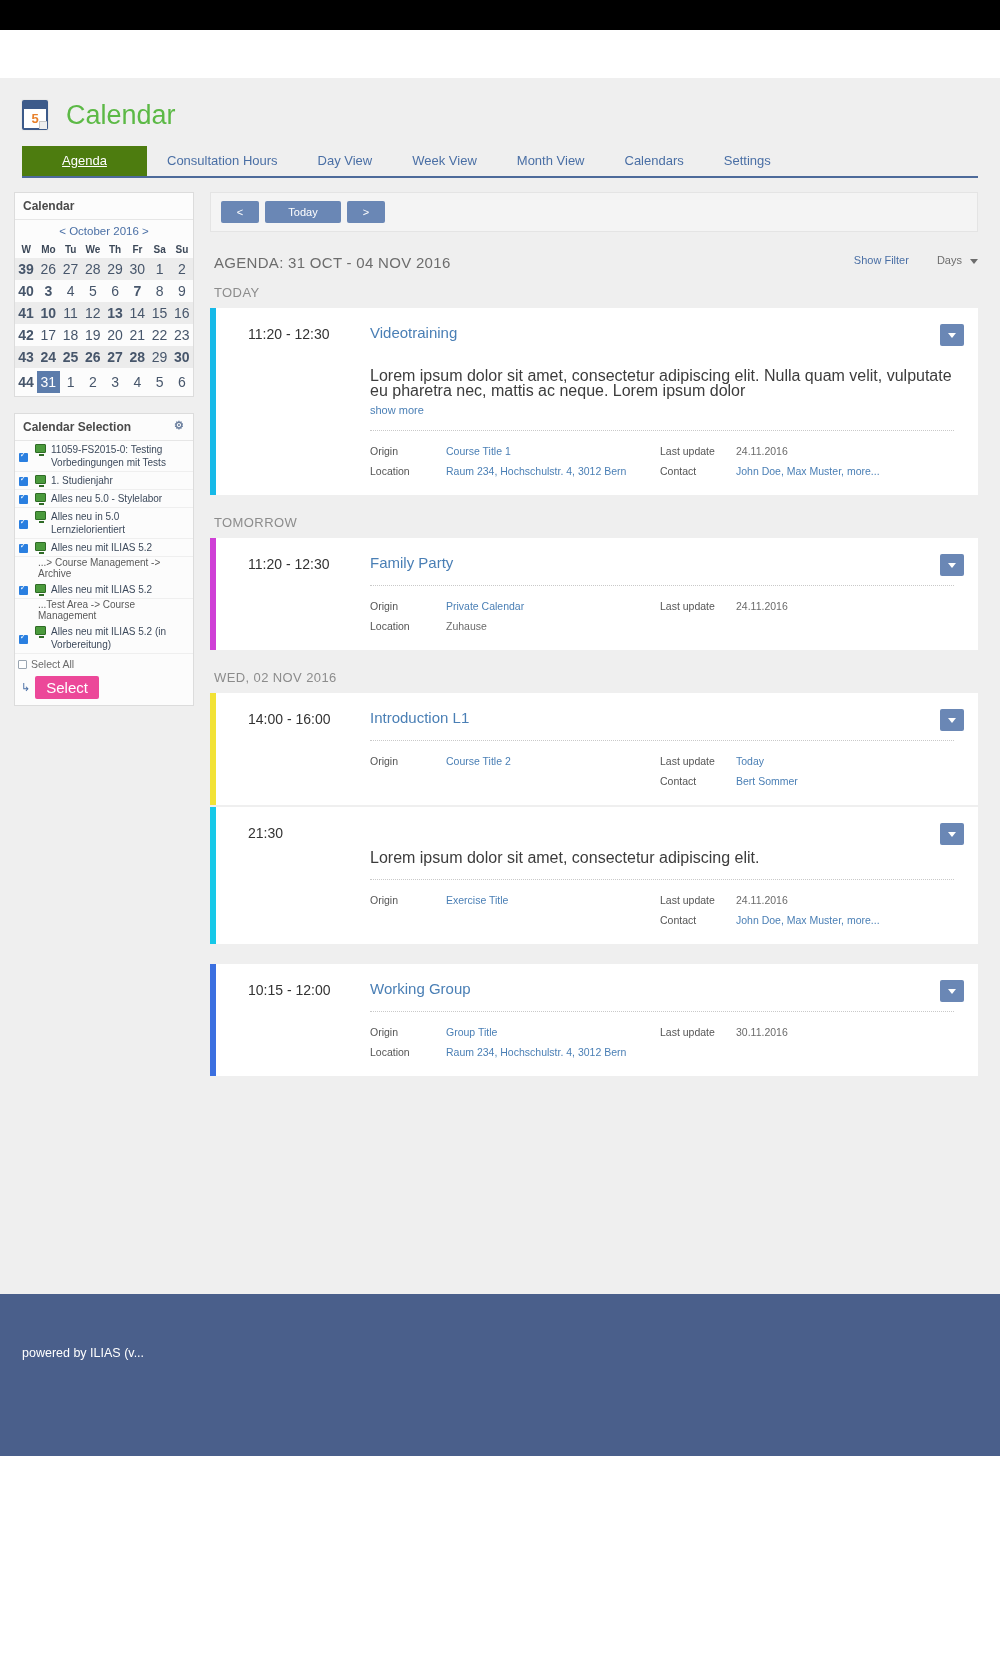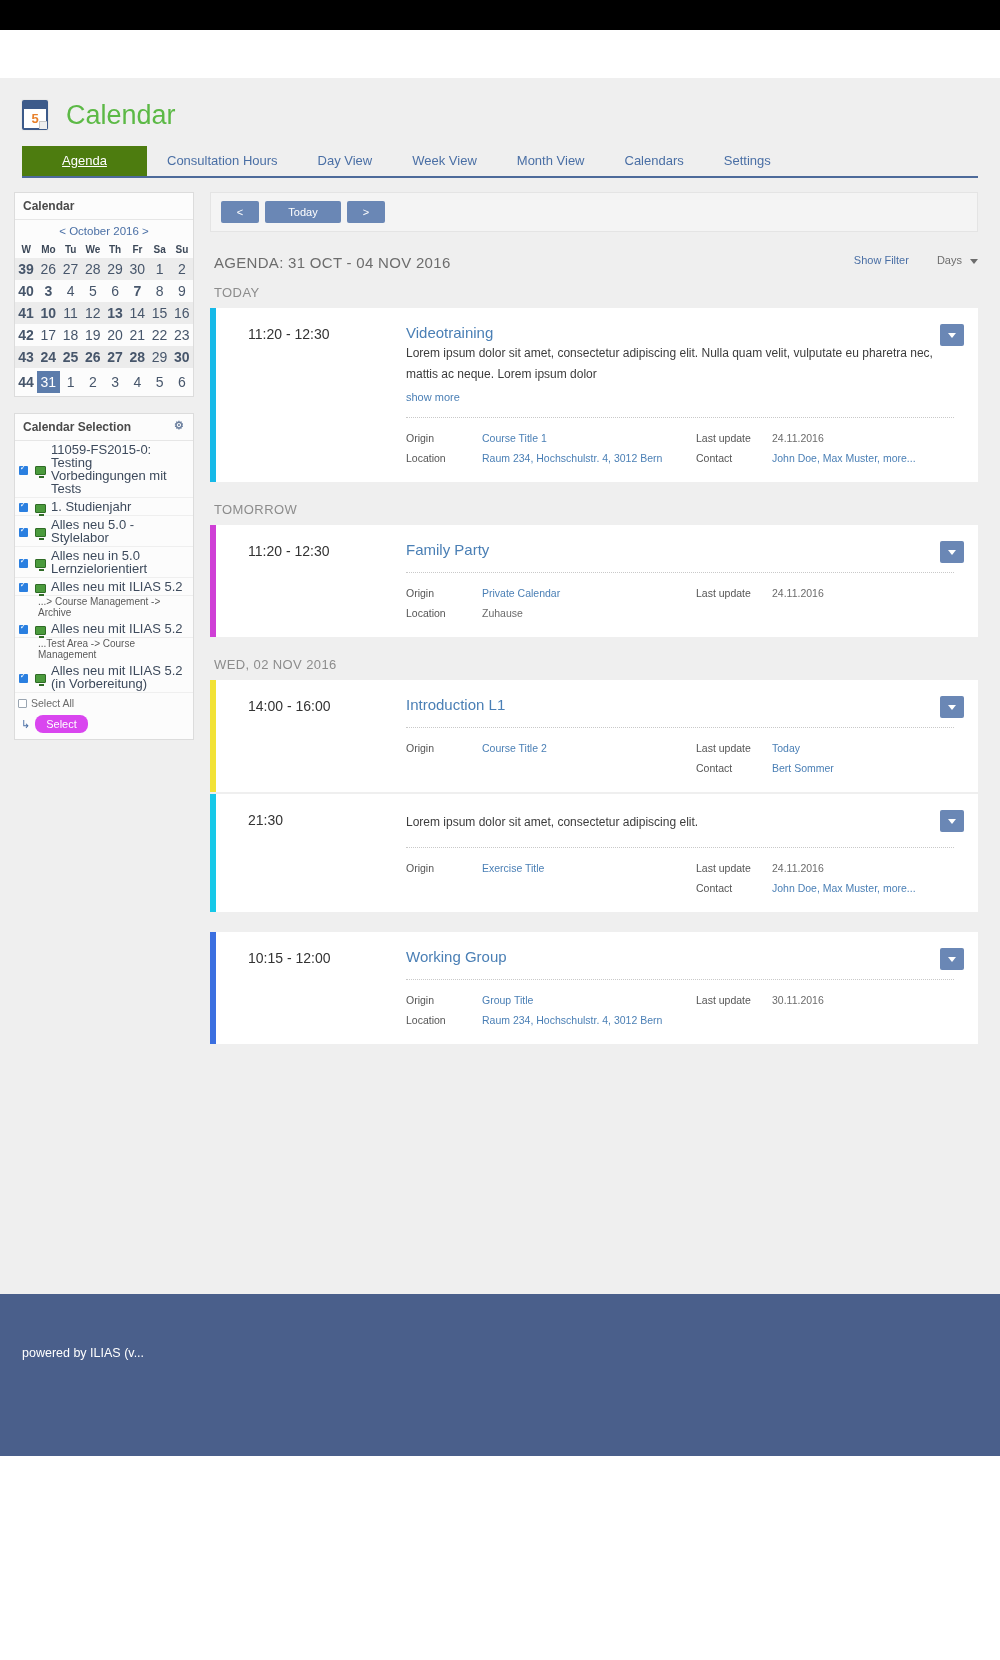--- a/index.html
+++ b/index.html
@@ -115,22 +115,22 @@
   td.dim { color:#b4b4b4; }
   td.bold { font-weight:bold; color:#2f3b4d; }
   td.today-cell { padding:0; }
   td.today-cell .box {
     background:#5c7cab; color:#fff; font-weight:normal;
     padding:3px 0; display:block;
   }
 
   
   .cs-row {
-    display:flex; align-items:center;
-    font-size:13px; line-height:13px;
+    display:flex; align-items:flex-start;
+    font-size:10px; line-height:13px;
     border-bottom:1px solid #efefef;
     min-height:17px;
   }
   .cs-check {
     width:16px; flex:0 0 16px; display:flex; align-items:center; justify-content:center;
     align-self:stretch; padding-top:2px;
   }
   .cbox {
     width:9px; height:9px; border-radius:1px;
     background:#2a7fe0; position:relative; display:inline-block;
@@ -156,22 +156,22 @@
     display:flex; align-items:center; font-size:10.5px; color:#6b6b6b;
     padding:4px 4px 3px 3px;
   }
   .cbox-empty {
     width:9px; height:9px; border:1px solid #9aa5b1; background:#fff;
     border-radius:1px; margin-right:4px; display:inline-block;
   }
   .cs-footer { padding:3px 4px 6px 6px; display:flex; align-items:center; }
   .arrow-ret { color:#4a6fa5; font-size:11px; margin-right:5px; }
   .btn-select {
-    background:#d946ef; color:#fff; font-size:11px;
-    padding:3px 11px; border:none; border-radius:8px; cursor:pointer;
+    background:#ec4899; color:#fff; font-size:15px;
+    padding:3px 11px; border:none; border-radius:2px; cursor:pointer;
   }
 
   
   .toolbar {
     background:#f4f4f4; border:1px solid #e4e4e4;
     padding:8px 10px; display:flex; gap:6px; align-items:center;
   }
   .btn-nav {
     background:#6a87b5; color:#fff; border:none; border-radius:2px;
     font-size:11px; padding:5px 0; width:38px; text-align:center; cursor:pointer;
@@ -199,28 +199,28 @@
     margin:0 0 8px 4px; text-transform:uppercase;
   }
   .day-group { margin-bottom:20px; }
 
   
   .event {
     background:#fff; display:flex; position:relative;
     margin-bottom:2px;
   }
   .ev-bar { width:6px; flex:0 0 6px; }
-  .ev-inner { flex:1 1 auto; display:flex; padding:16px 14px 14px 14px;gap:36px; }
+  .ev-inner { flex:1 1 auto; display:flex; padding:16px 14px 14px 14px; }
   .ev-time {
     width:140px; flex:0 0 140px; font-size:14px; color:#333;
     padding-left:18px; padding-top:2px;
   }
   .ev-main { flex:1 1 auto; padding-right:10px; }
   .ev-title { font-size:15px; color:#4a7fb5; margin-bottom:2px; cursor:pointer; }
-  .ev-desc { font-size:12px; color:#3c3c3c; line-height:21px; margin-top:2px; }
+  .ev-desc { font-size:16px; color:#3c3c3c; line-height:15px; margin-top:27px; }
   .ev-more { font-size:11px; color:#4a7fb5; margin-top:6px; cursor:pointer; }
   .ev-sep {
     border-top:1px dotted #c9c9c9; margin:14px 0 10px 0;
   }
   .meta-grid { display:flex; }
   .meta-left { flex:0 0 290px; }
   .meta-right { flex:1 1 auto; }
   .meta-row { display:flex; font-size:10.5px; line-height:20px; }
   .meta-k { flex:0 0 76px; color:#555; }
   .meta-v { color:#4a7fb5; }

